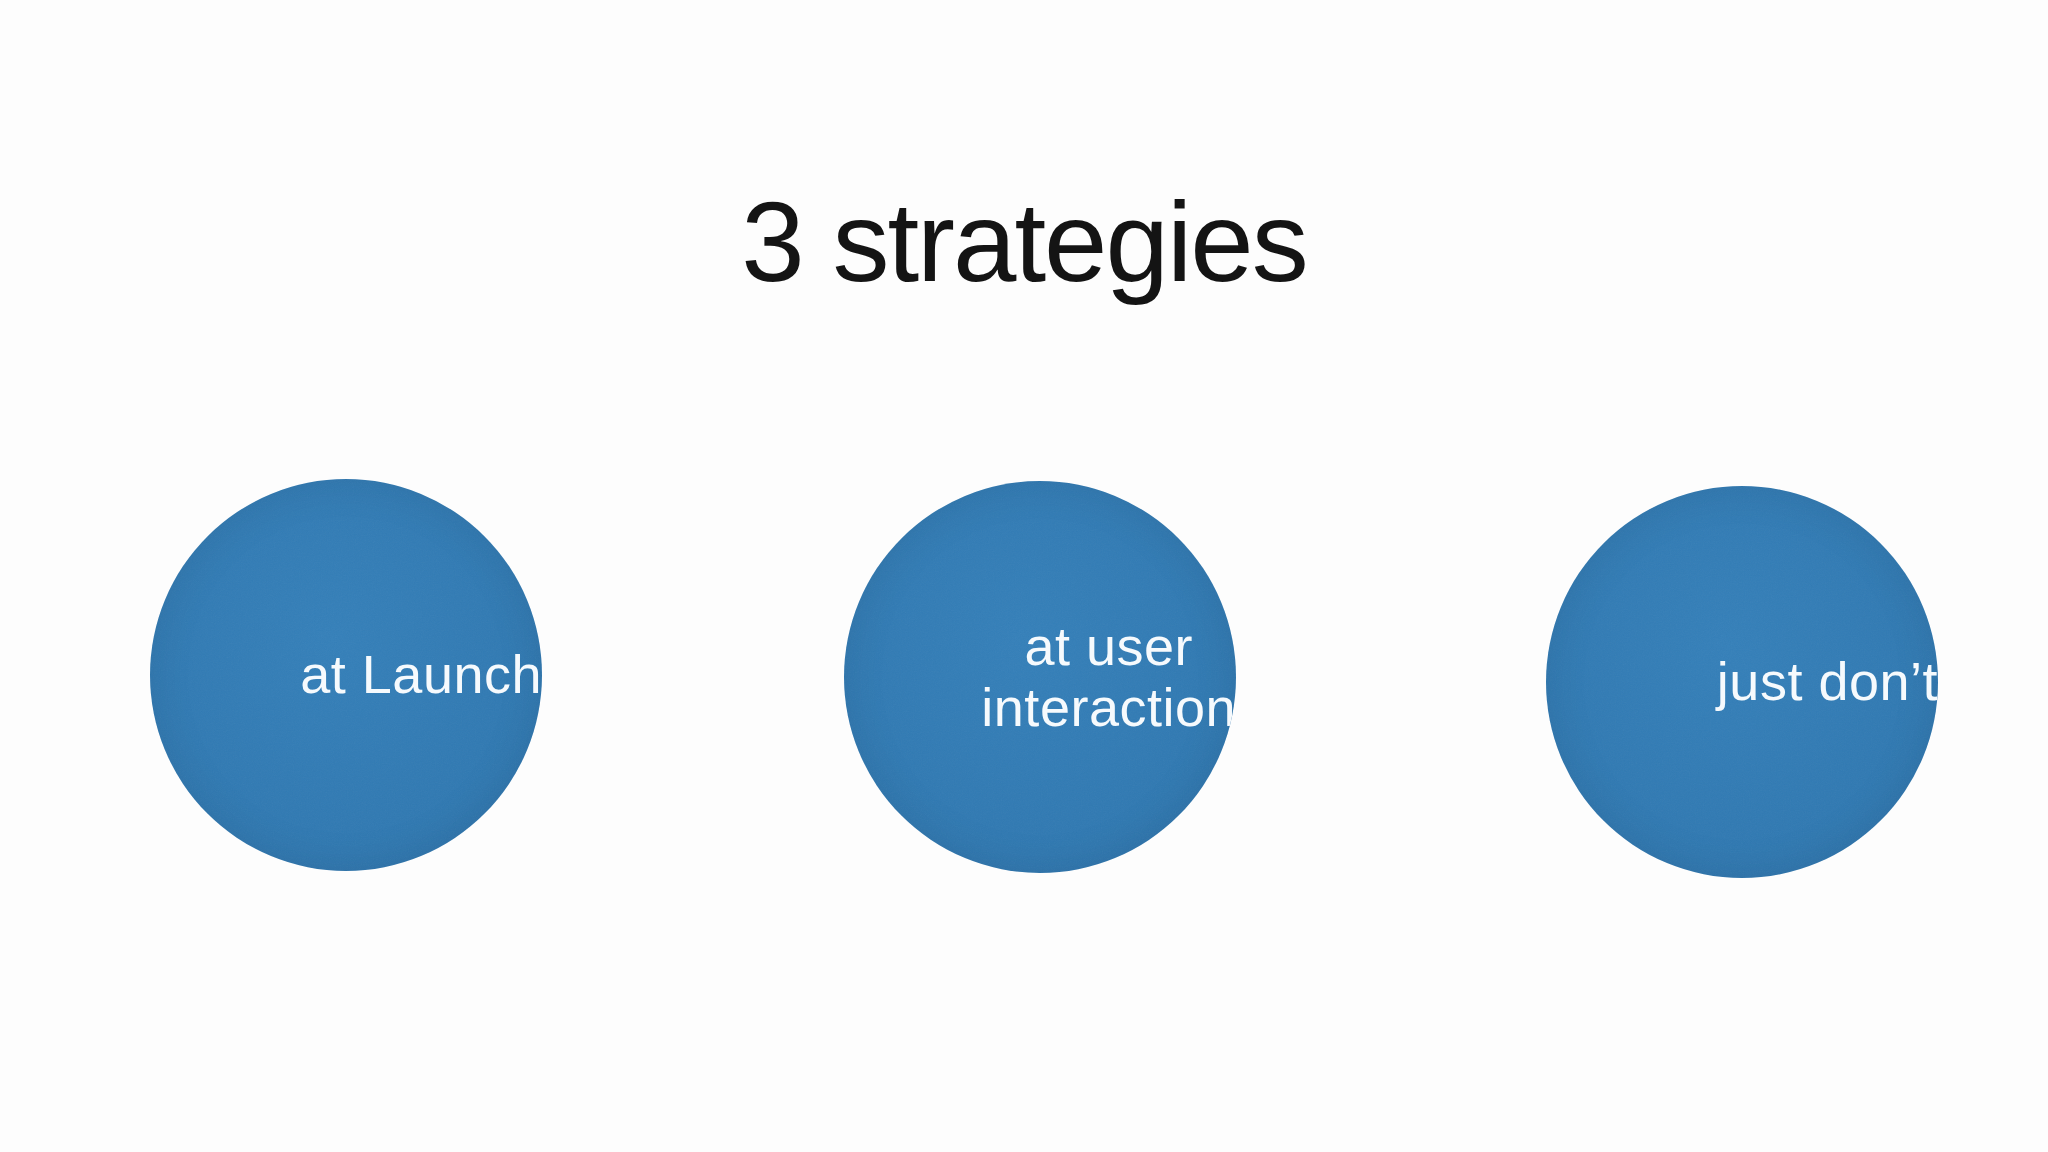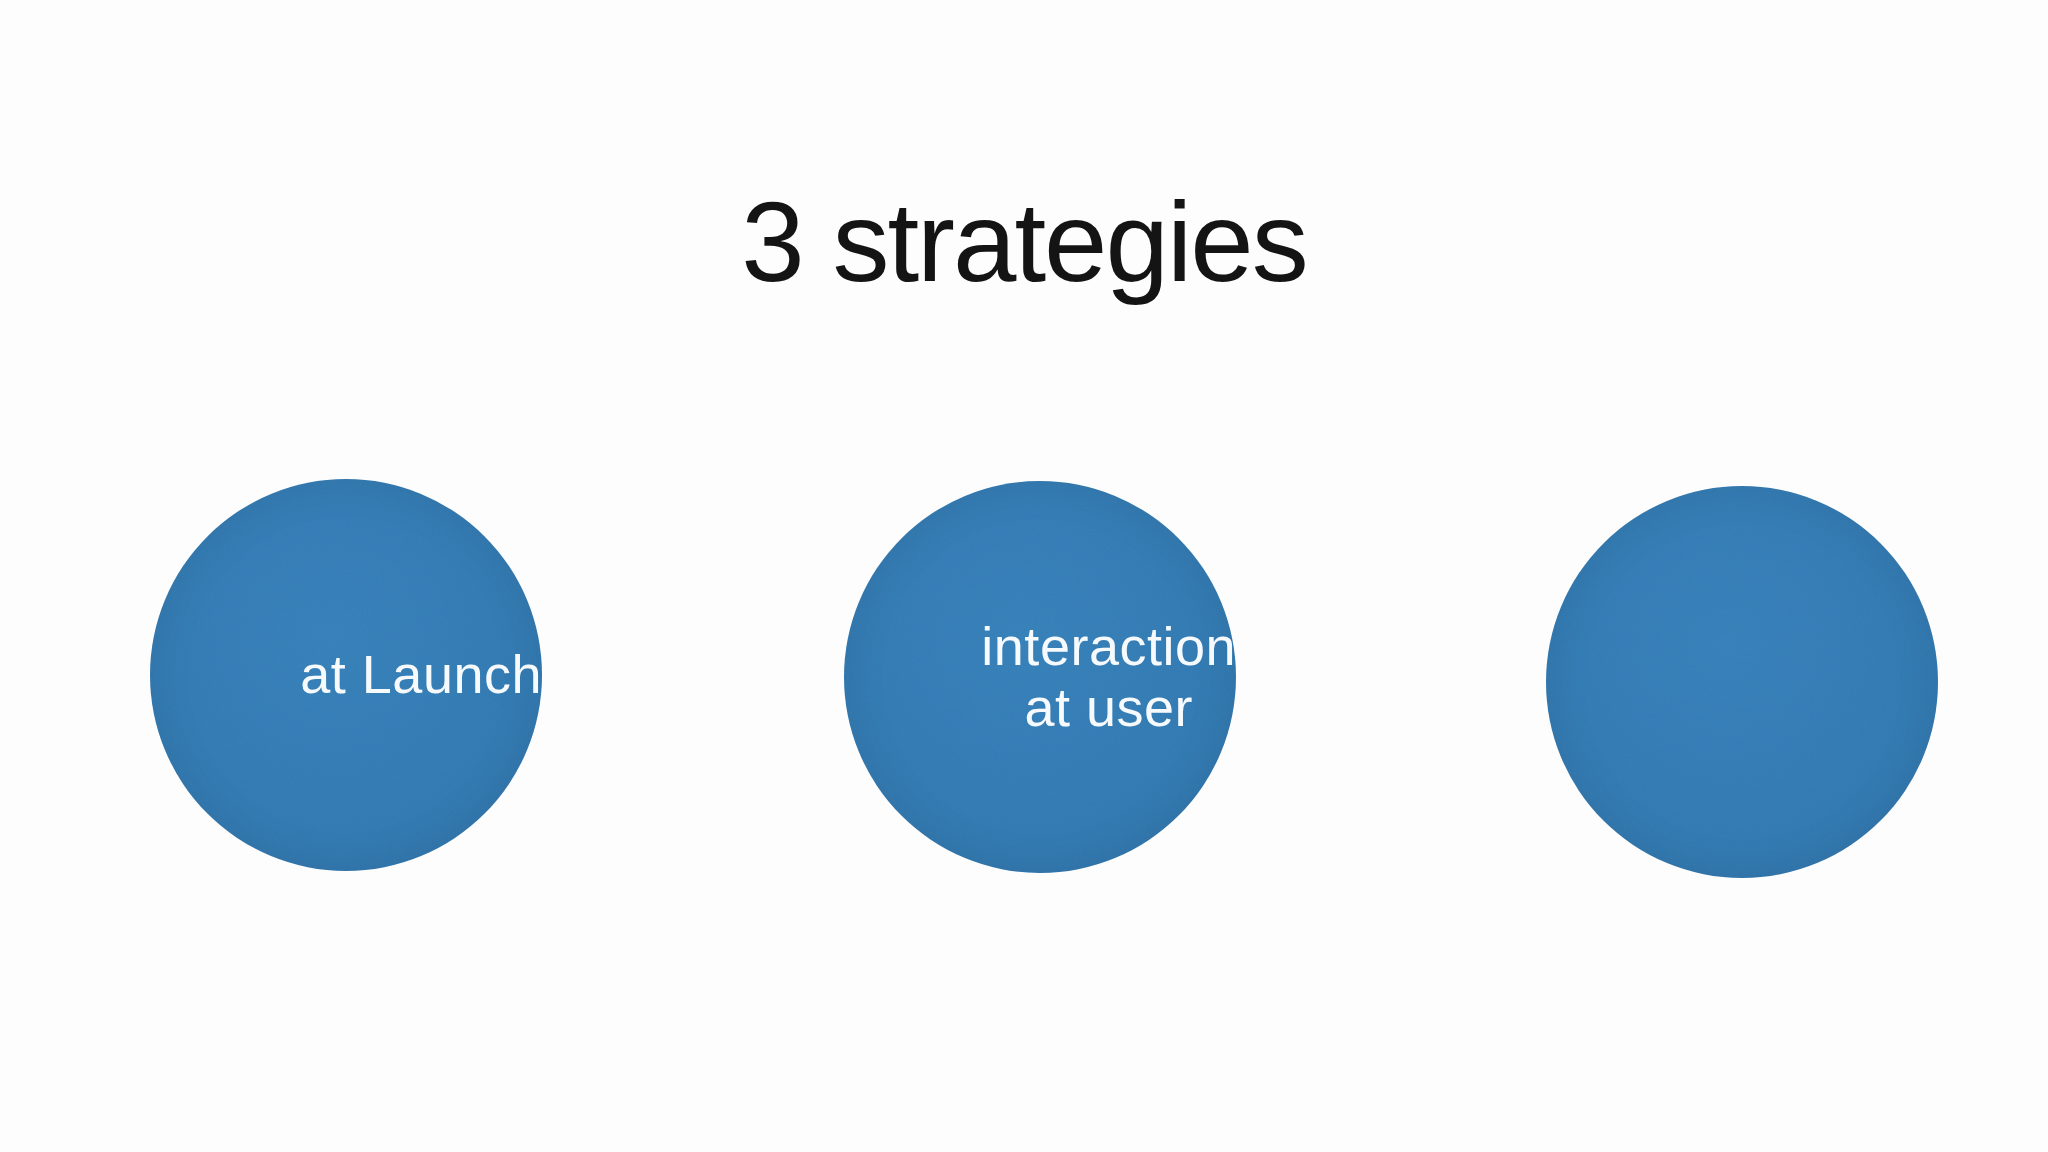--- a/index.html
+++ b/index.html
@@ -96,24 +96,28 @@
       <span>at Launch</span>
 
     </div>
   </div>
 
   <div class="circle circle-2">
     <svg class="grain" width="392" height="392">
       <rect width="392" height="392" filter="url(#grain-filter)" opacity="0.055"></rect>
     </svg>
     <div class="circle-label">
+      <span>at user</span>
       <span>interaction</span>
-      <span>at user</span>
     </div>
   </div>
 
   <div class="circle circle-3">
     <svg class="grain" width="392" height="392">
       <rect width="392" height="392" filter="url(#grain-filter)" opacity="0.055"></rect>
     </svg>
+    <div class="circle-label">
+      <span>just don’t</span>
+
+    </div>
   </div>
 
 </div>
 
 </body></html>

